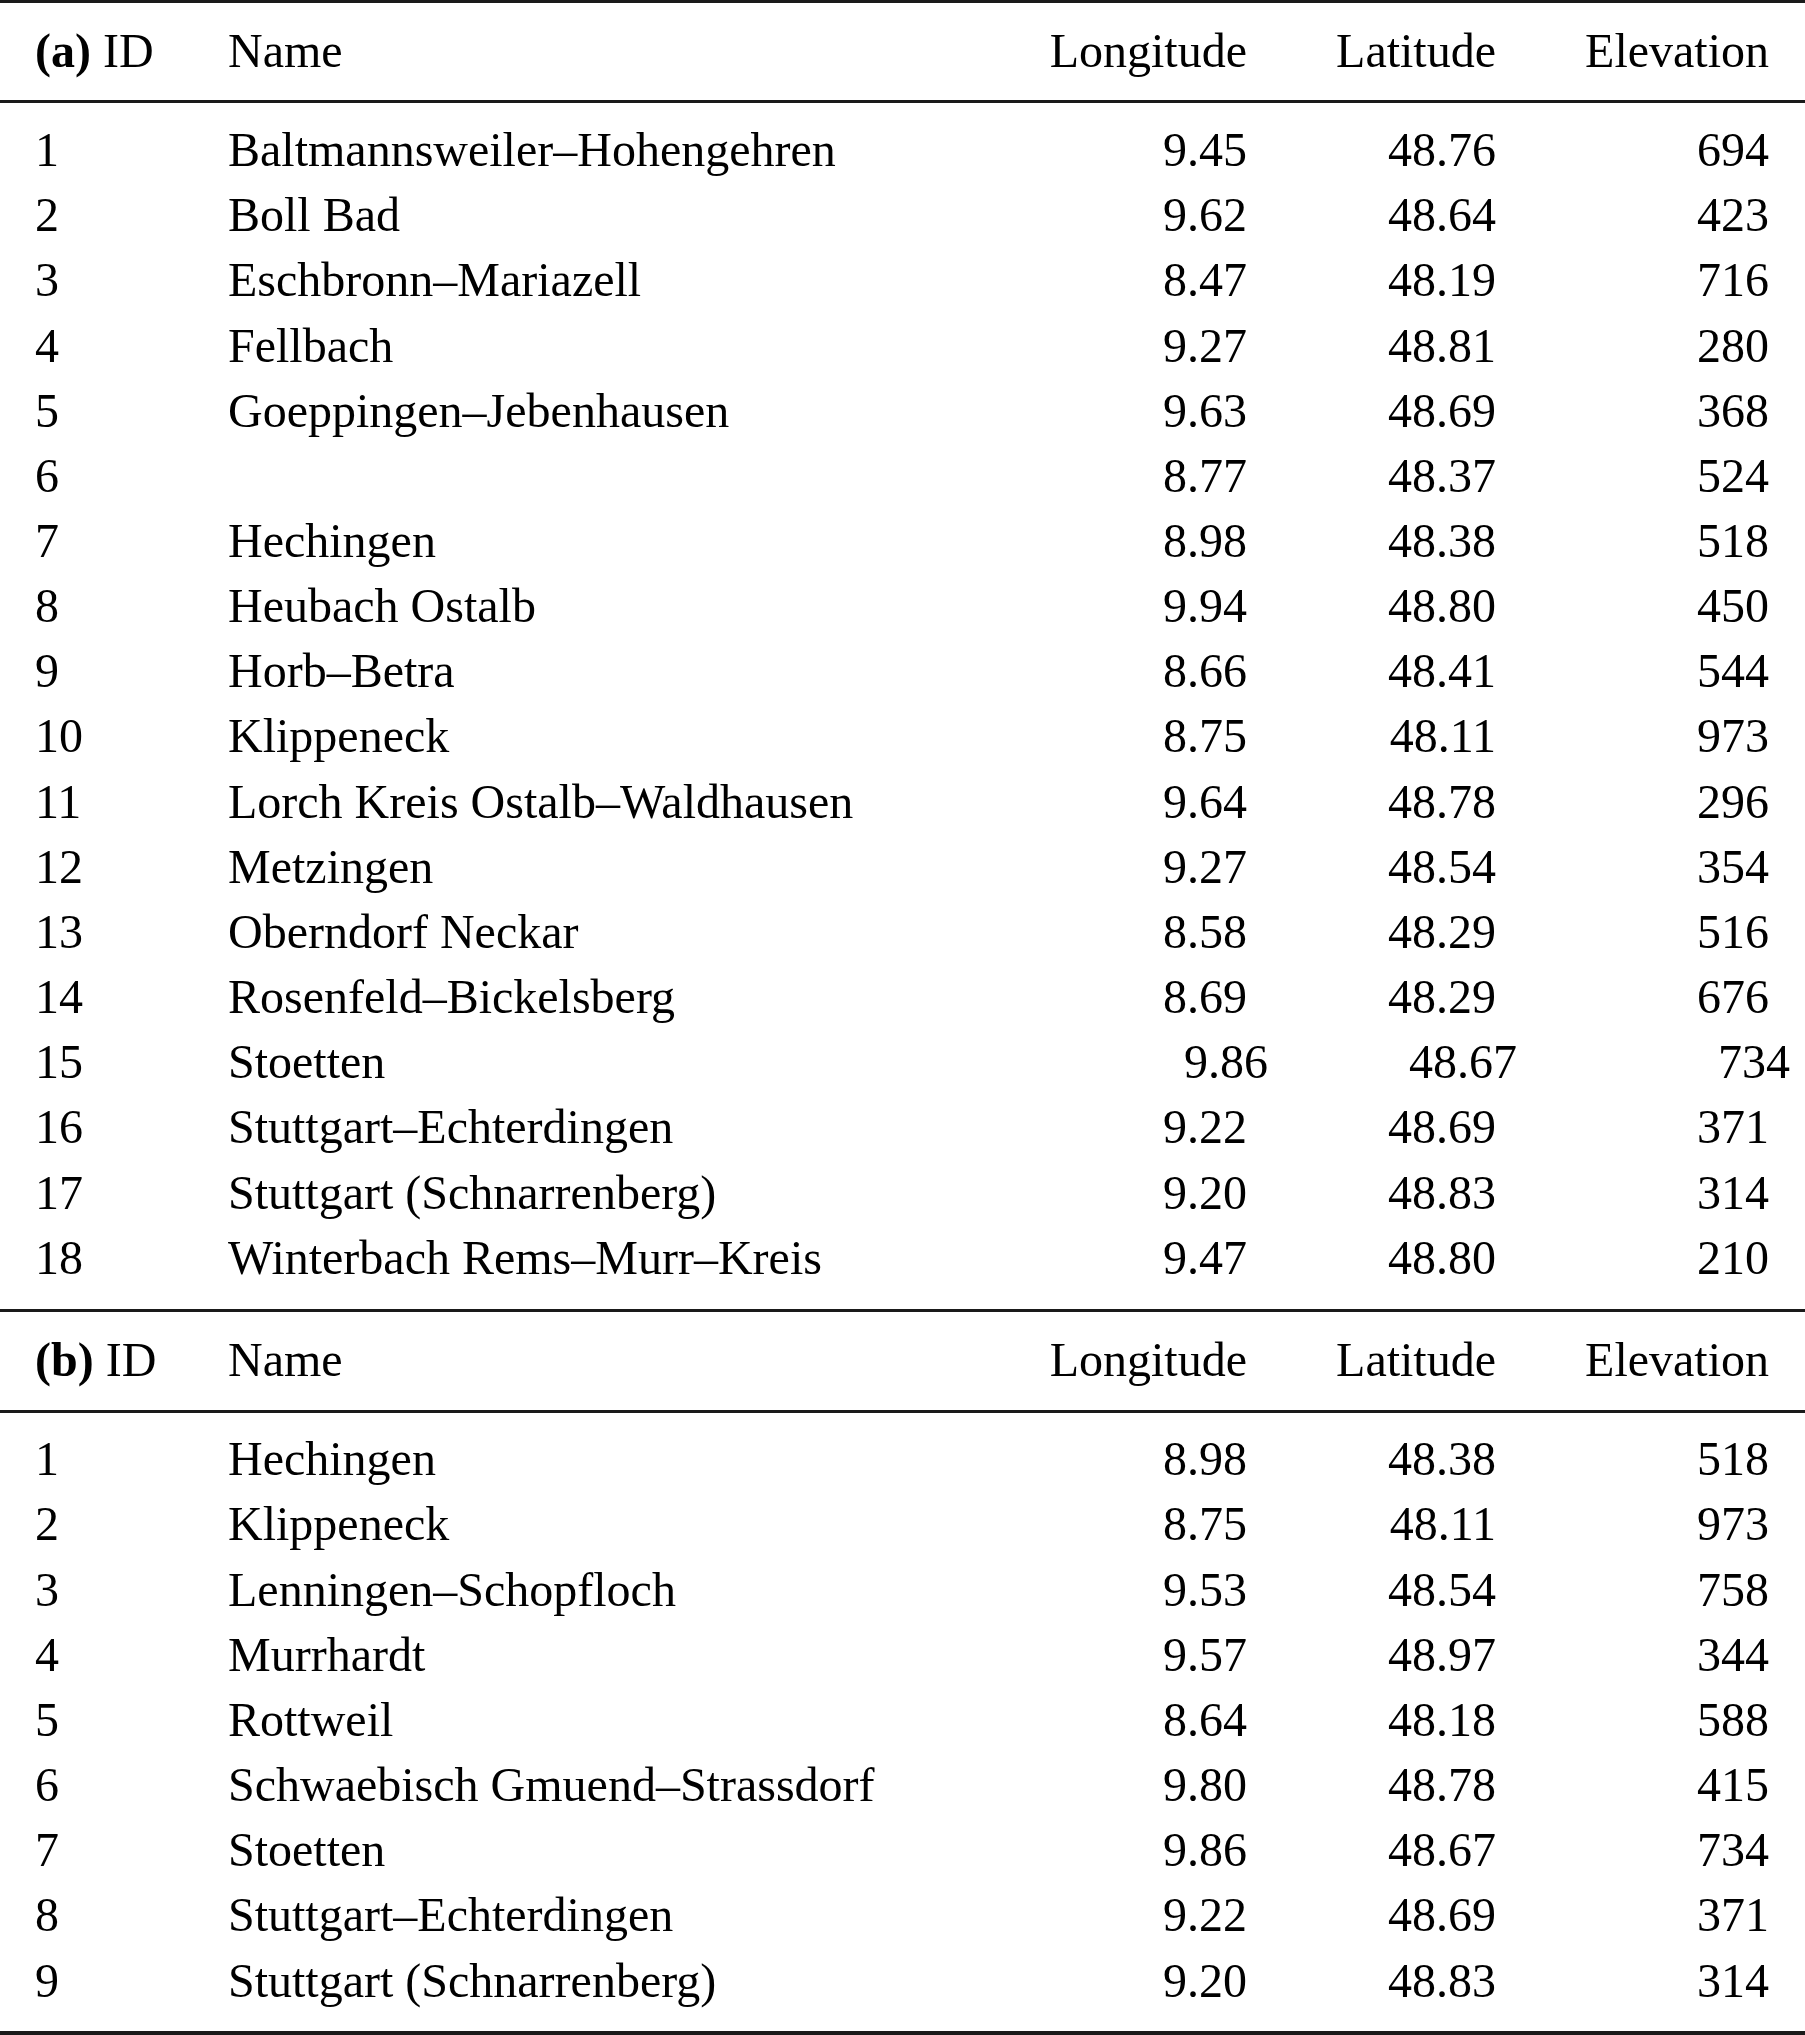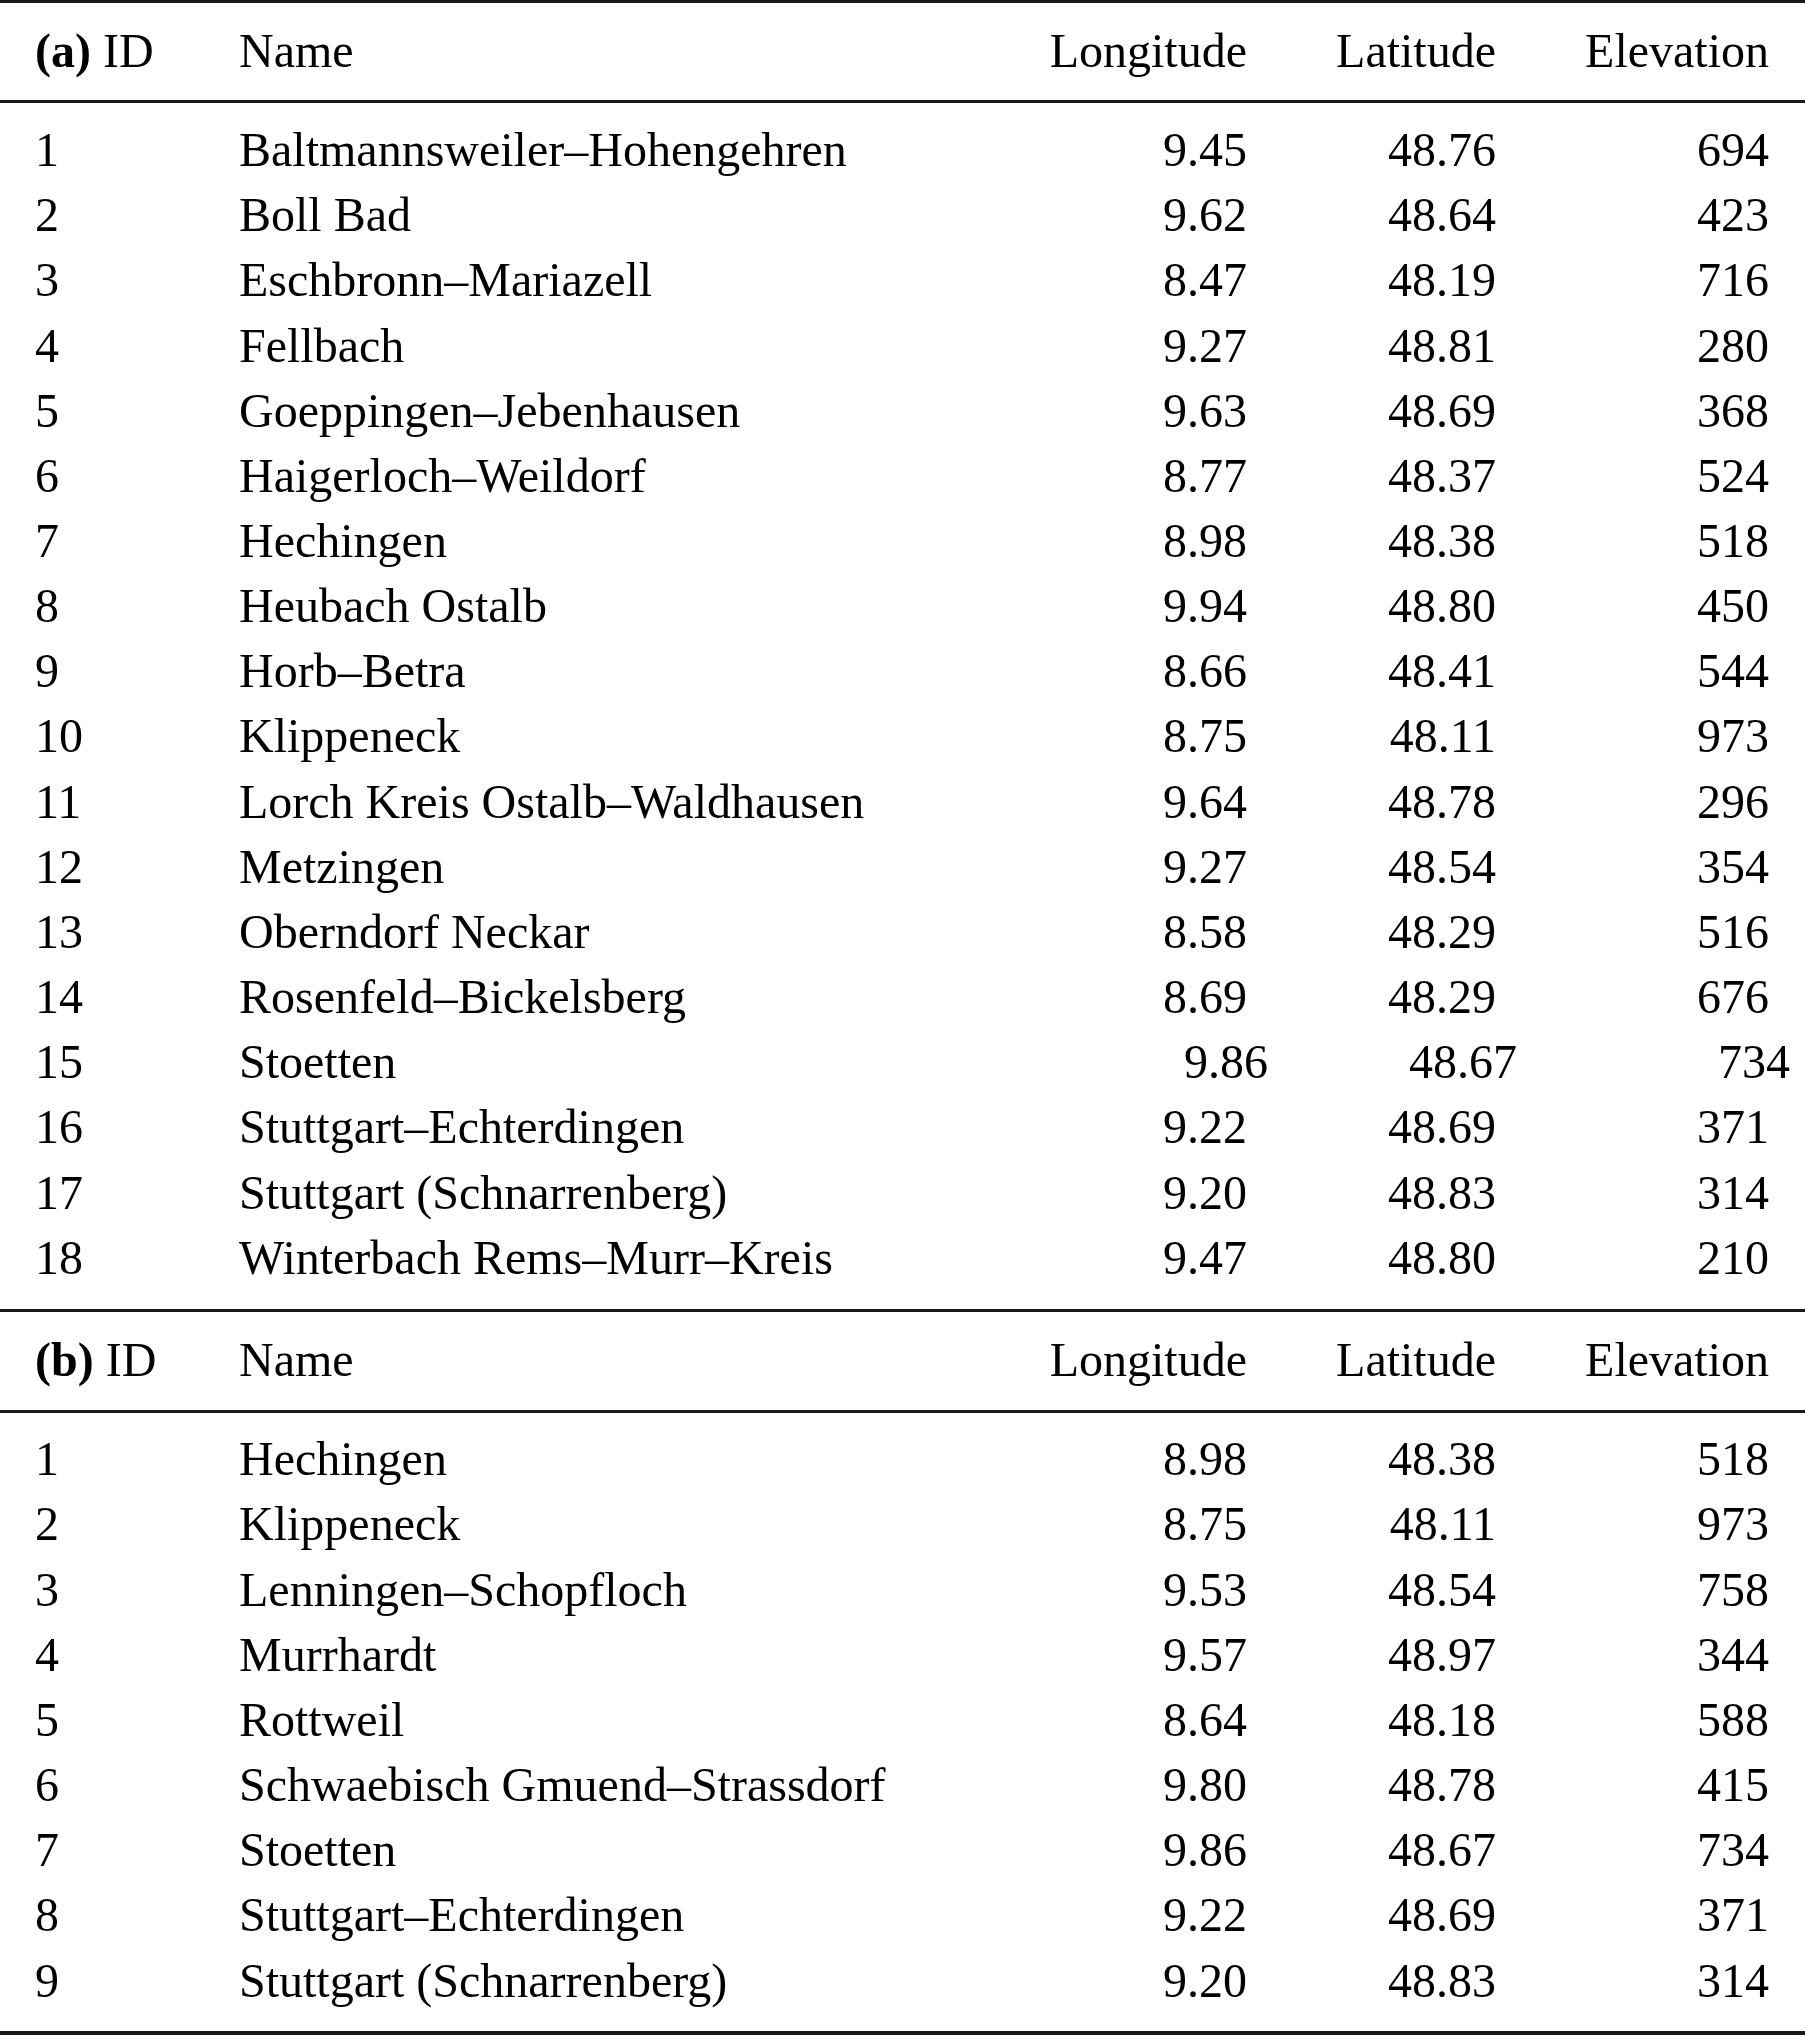--- a/index.html
+++ b/index.html
@@ -34,21 +34,21 @@
       height: 65px;
       font-size: 48px;
       line-height: 65px;
     }
     .cell {
       position: absolute;
       top: 0;
       white-space: nowrap;
     }
     .c-id   { left: 35px; }
-    .c-name { left: 239px; text-align: right; }
+    .c-name { left: 228px; text-align: right; }
     .c-lon  { right: calc(1805px - 1247px); text-align: right; }
     .c-lat  { right: calc(1805px - 1496px); text-align: right; }
     .c-elev { right: calc(1805px - 1769px); }
 
     .section { position: absolute; left: 0; width: 1805px; }
     #section-a { top: 0; }
     #section-b { top: 0; }
   </style>
 </head>
 <body>
@@ -98,21 +98,20 @@
       </div>
       <div class="row" style="top: 378px;">
         <span class="cell c-id">5</span>
         <span class="cell c-name">Goeppingen–Jebenhausen</span>
         <span class="cell c-lon">9.63</span>
         <span class="cell c-lat">48.69</span>
         <span class="cell c-elev">368</span>
       </div>
       <div class="row" style="top: 443px;">
         <span class="cell c-id">6</span>
-        <span class="cell c-name">Haigerloch–Weildorf</span>
         <span class="cell c-lon">8.77</span>
         <span class="cell c-lat">48.37</span>
         <span class="cell c-elev">524</span>
       </div>
       <div class="row" style="top: 508px;">
         <span class="cell c-id">7</span>
         <span class="cell c-name">Hechingen</span>
         <span class="cell c-lon">8.98</span>
         <span class="cell c-lat">48.38</span>
         <span class="cell c-elev">518</span>

